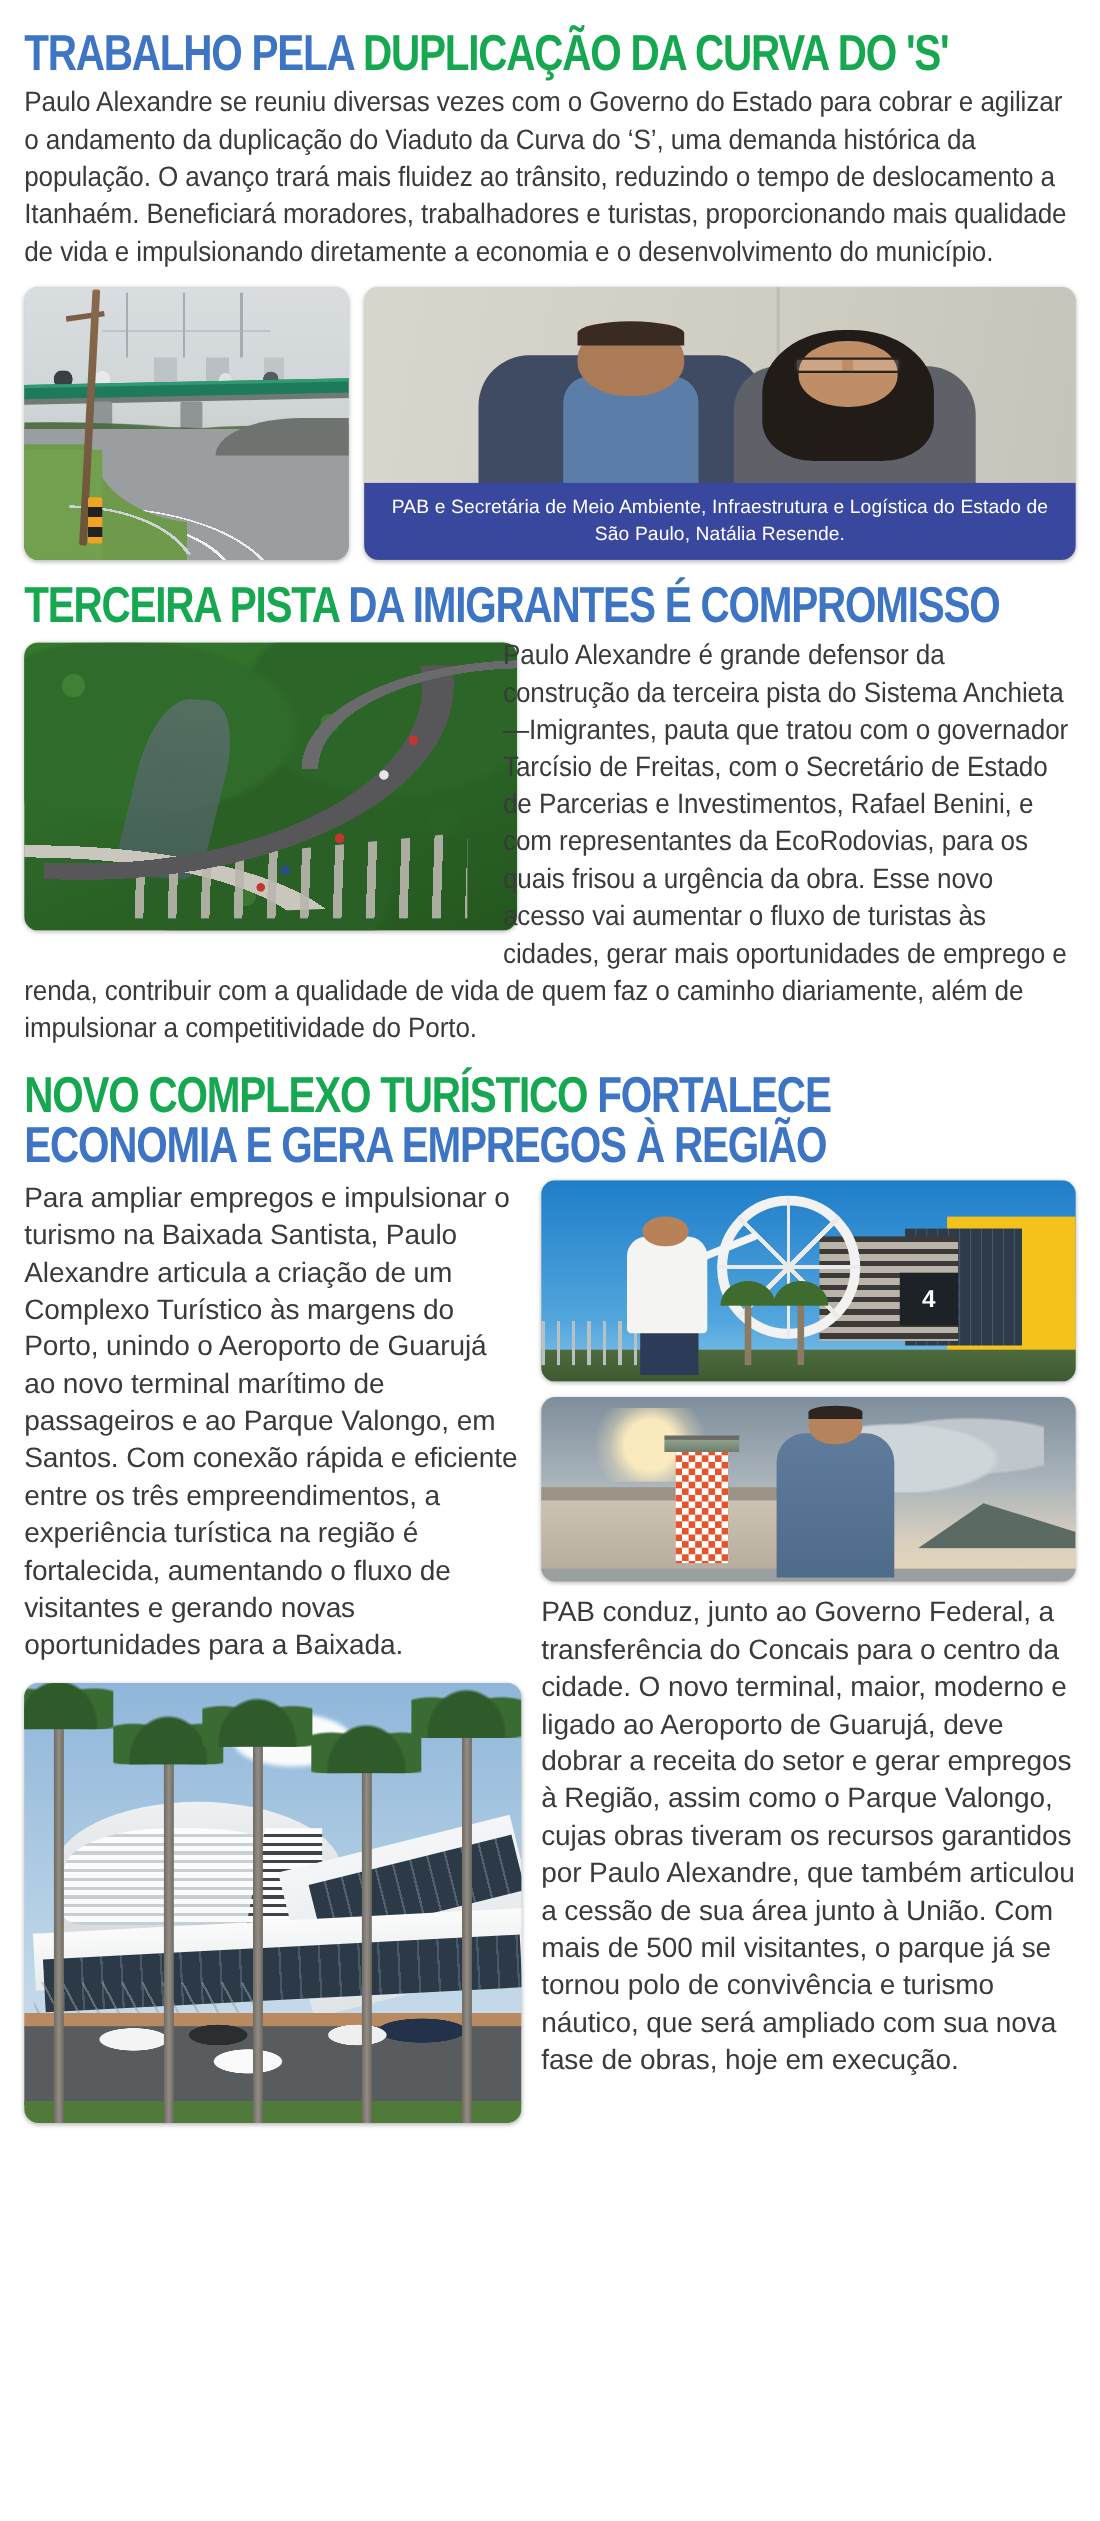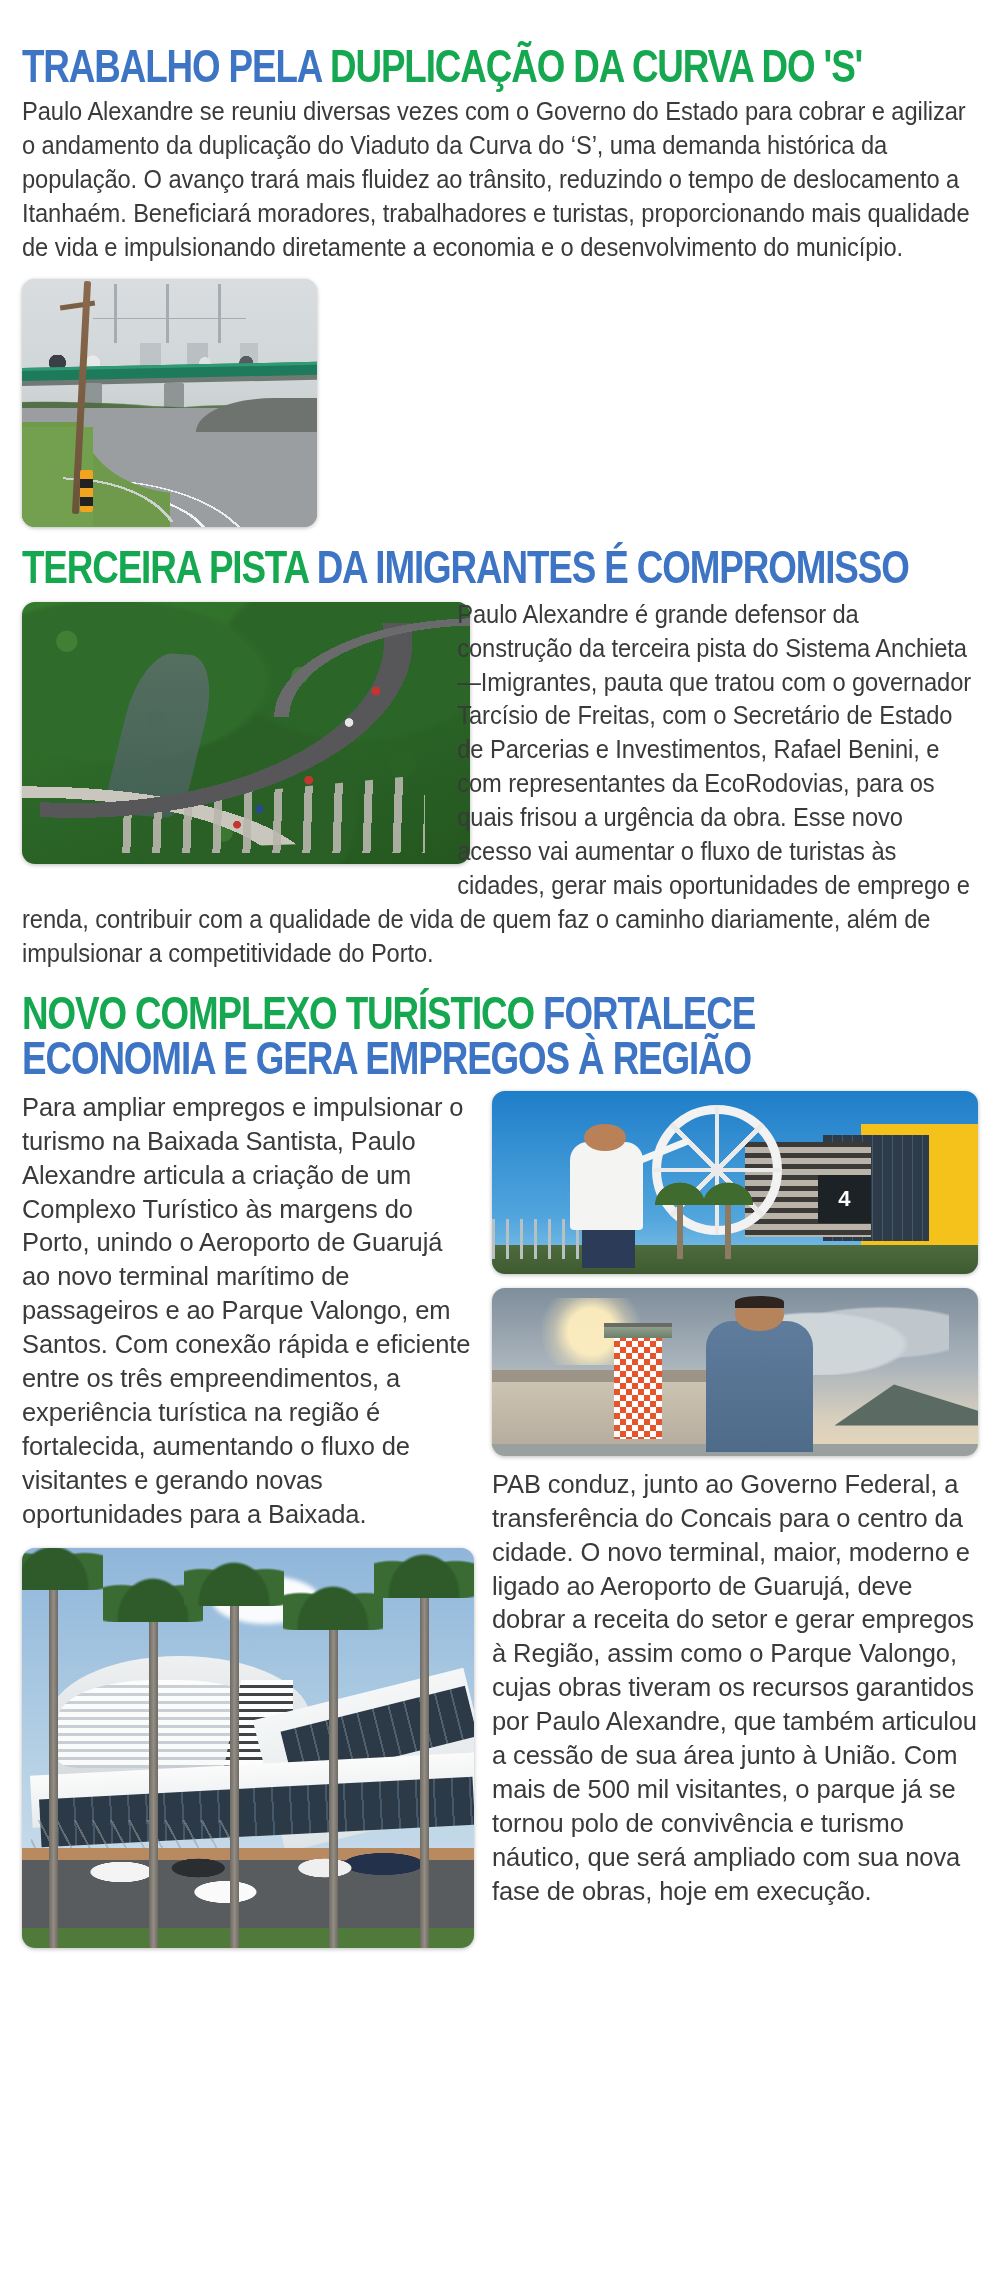--- a/index.html
+++ b/index.html
@@ -5,21 +5,21 @@
   * { box-sizing: border-box; margin: 0; padding: 0; }
   html, body {
     width: 1000px;
     background: #ffffff;
     font-family: "Liberation Sans", sans-serif;
   }
   .page {
     width: 1000px;
     min-height: 2292px;
     background: #fff;
-    padding: 44px 22px 20px 22px;
+    padding: 26px 22px 20px 22px;
     position: relative;
   }
 
   
   .headline {
     font-family: "Liberation Sans", sans-serif;
     font-weight: bold;
     font-size: 46px;
     line-height: 0.98;
     letter-spacing: -1.4px;
@@ -316,20 +316,33 @@
         <div class="vd-lane-a"></div>
         <div class="vd-lane-b"></div>
         <div class="vd-grass"></div>
         <div class="vd-grass2"></div>
         <div class="vd-rail"></div>
         <div class="vd-pole-arm"></div>
         <div class="vd-pole"></div>
         <div class="vd-marker"></div>
       </div>
 
+      <div class="photo ph-couple">
+        <div class="cp-wall"></div>
+        <div class="cp-wallseam"></div>
+        <div class="cp-man-body"></div>
+        <div class="cp-man-shirt"></div>
+        <div class="cp-man-head"></div>
+        <div class="cp-man-hair"></div>
+        <div class="cp-wo-body"></div>
+        <div class="cp-wo-hair"></div>
+        <div class="cp-wo-head"></div>
+        <div class="cp-wo-glass"></div>
+        <div class="cp-caption">PAB e Secretária de Meio Ambiente, Infraestrutura e Logística do Estado de São Paulo, Natália Resende.</div>
+      </div>
 
     </div>
   </div>
 
   <div class="sec2">
     <div class="headline"><span class="g">TERCEIRA PISTA </span><span class="b">DA IMIGRANTES É COMPROMISSO</span></div>
 
     <div class="sec2-flow">
       <div class="photo ph-aerial">
         <div class="ar-forest"></div>

